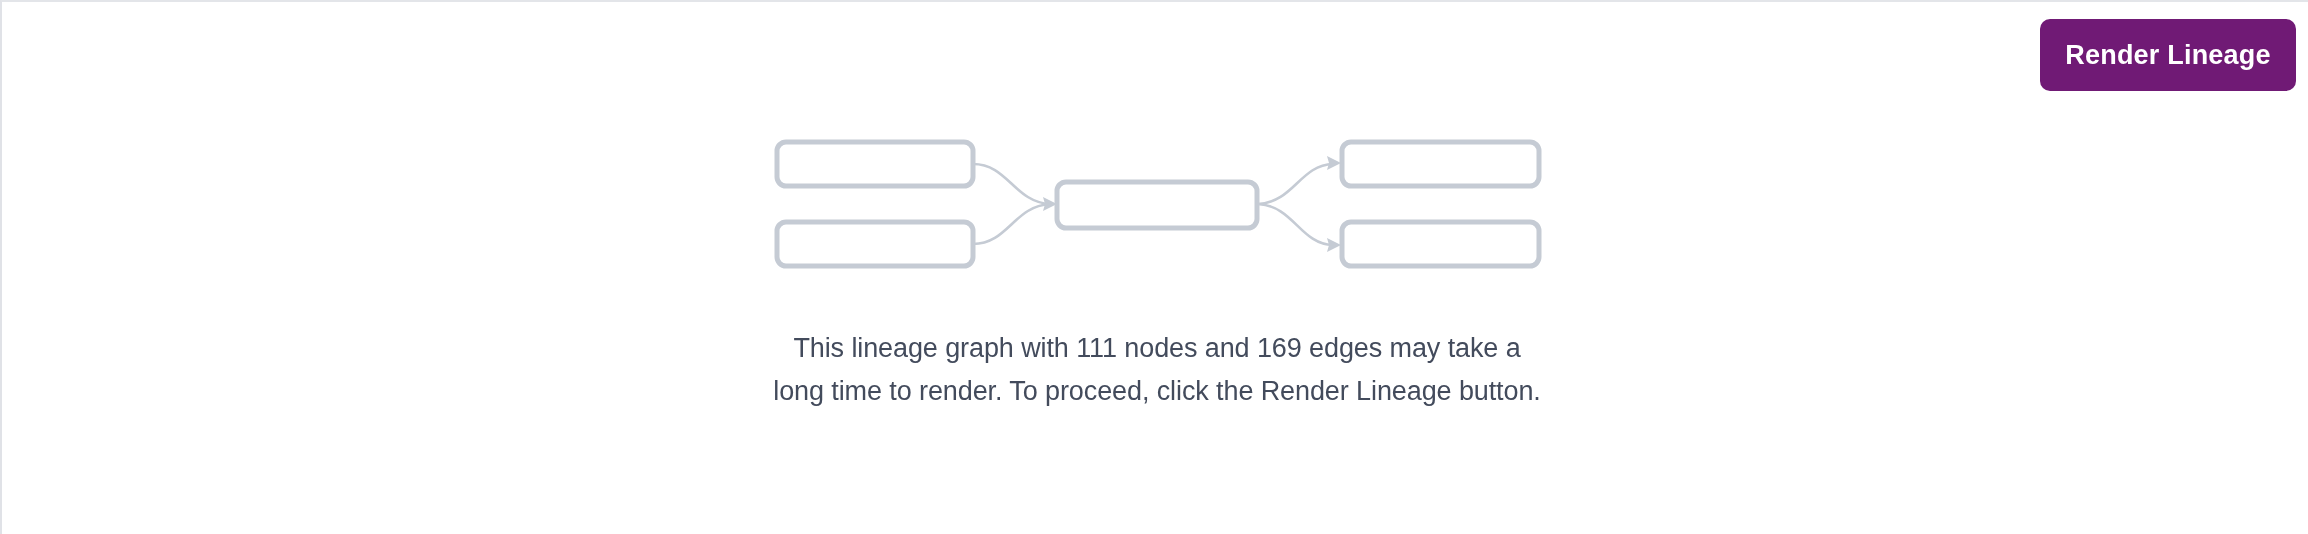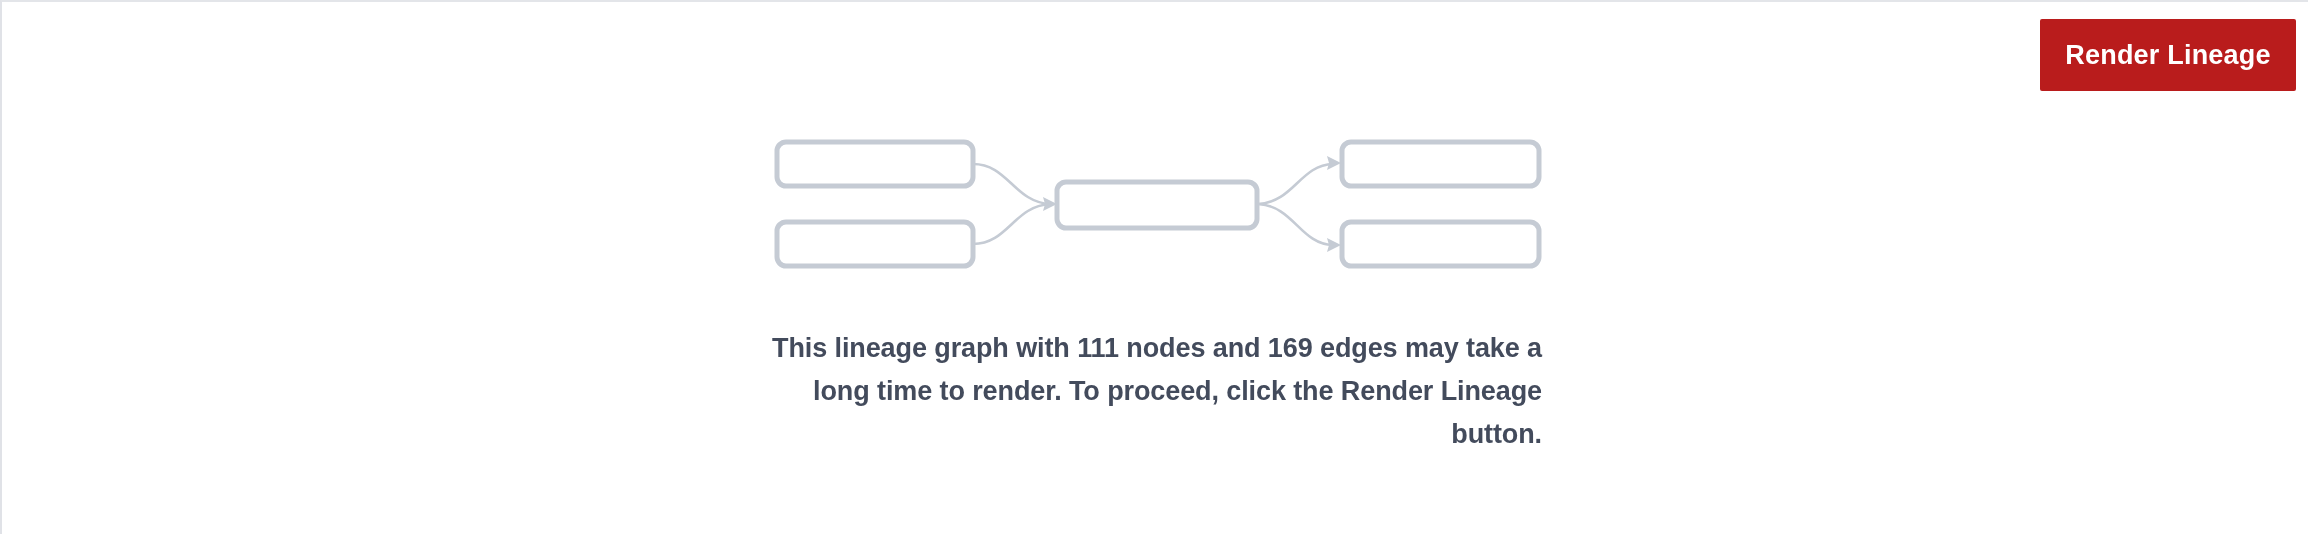--- a/index.html
+++ b/index.html
@@ -23,24 +23,24 @@
     border-left: 2px solid #e0e2e7;
   }
 
   
   .render-btn {
     position: absolute;
     left: 2038px;
     top: 17px;
     width: 256px;
     height: 72px;
-    background: #b91c1c;
+    background: #701a75;
     color: #ffffff;
     border: none;
-    border-radius: 2px;
+    border-radius: 10px;
     font-family: "Liberation Sans", sans-serif;
     font-size: 27px;
     font-weight: bold;
     letter-spacing: 0.2px;
     cursor: pointer;
     display: flex;
     align-items: center;
     justify-content: center;
     padding: 0;
     line-height: 1;
@@ -73,25 +73,25 @@
   .garrow {
     fill: #c5cbd4;
   }
 
   
   .message {
     position: absolute;
     left: 770px;
     top: 325px;
     width: 770px;
-    text-align: right;
+    text-align: center;
     color: #434b5c;
     font-family: "Liberation Sans", sans-serif;
     font-size: 27px;
-    font-weight: bold;
+    font-weight: normal;
     line-height: 43px;
     letter-spacing: -0.1px;
   }
 </style>
 </head>
 <body>
 
 <div class="screen">
 
   <div class="graph-wrap">

